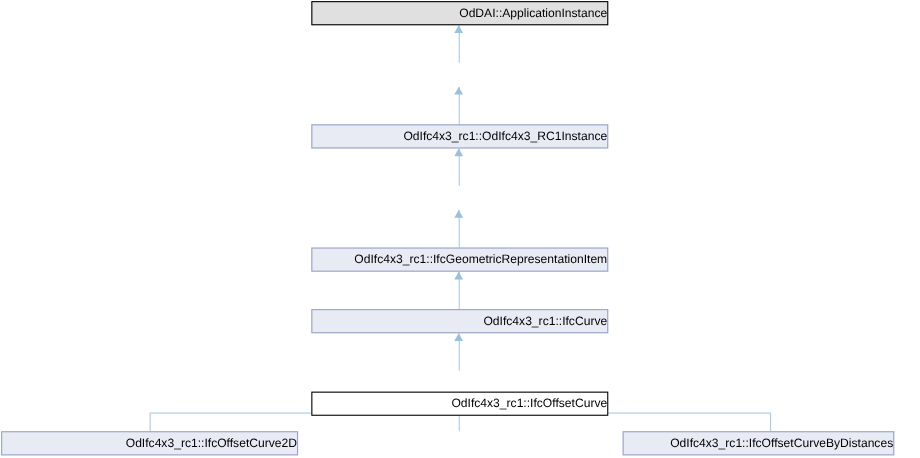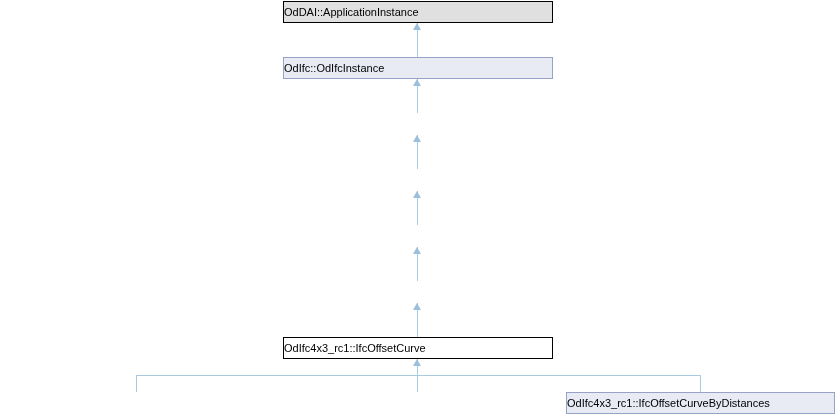--- a/index.html
+++ b/index.html
@@ -19,31 +19,32 @@
     position: absolute;
     left: 283px;
     width: 270px;
     height: 22px;
     box-sizing: border-box;
     background: #E8EBF4;
     border: 1px solid #97A3C6;
     color: #000000;
     font-size: 11px;
     line-height: 20px;
-    text-align: left;
+    text-align: right;
     white-space: nowrap;
     overflow: visible;
   }
   .node.external {
     background: #E0E0E0;
     border-color: #000000;
   }
   .node.current {
     background: #FFFFFF;
     border-color: #000000;
+    margin-top: 19px;
   }
   .vseg {
     position: absolute;
     left: 417px;
     width: 1px;
     background: #A8CBE2;
   }
   .hseg {
     position: absolute;
     height: 1px;
@@ -83,25 +84,28 @@
   <div class="arrow" style="top:303px"></div>
 
   <div class="vseg" style="top:359px;height:33px"></div>
   <div class="arrow" style="top:359px"></div>
   <div class="hseg" style="top:375px;left:136px;width:565px"></div>
   <div class="vseg" style="top:376px;height:16px;left:136px"></div>
   <div class="vseg" style="top:376px;height:16px;left:700px"></div>
 
   <div class="node external" style="top:1px">OdDAI::ApplicationInstance</div>
 
-  <div class="node" style="top:57px">OdIfc::OdIfcInstance</div>
+
+  <div class="node" style="top:113px">OdIfc4x3_rc1::OdIfc4x3_RC1Instance</div>
 
 
+  <div class="node" style="top:225px">OdIfc4x3_rc1::IfcGeometricRepresentationItem</div>
 
-
+  <div class="node" style="top:281px">OdIfc4x3_rc1::IfcCurve</div>
 
   <div class="node current" style="top:337px">OdIfc4x3_rc1::IfcOffsetCurve</div>
 
+  <div class="node" style="top:392px;left:1px;width:270px">OdIfc4x3_rc1::IfcOffsetCurve2D</div>
 
 
-  <div class="node" style="top:392px;left:566px;width:269px">OdIfc4x3_rc1::IfcOffsetCurveByDistances</div>
+  <div class="node" style="top:392px;left:566px;width:247px">OdIfc4x3_rc1::IfcOffsetCurveByDistances</div>
 
 </div>
 
 </body></html>

